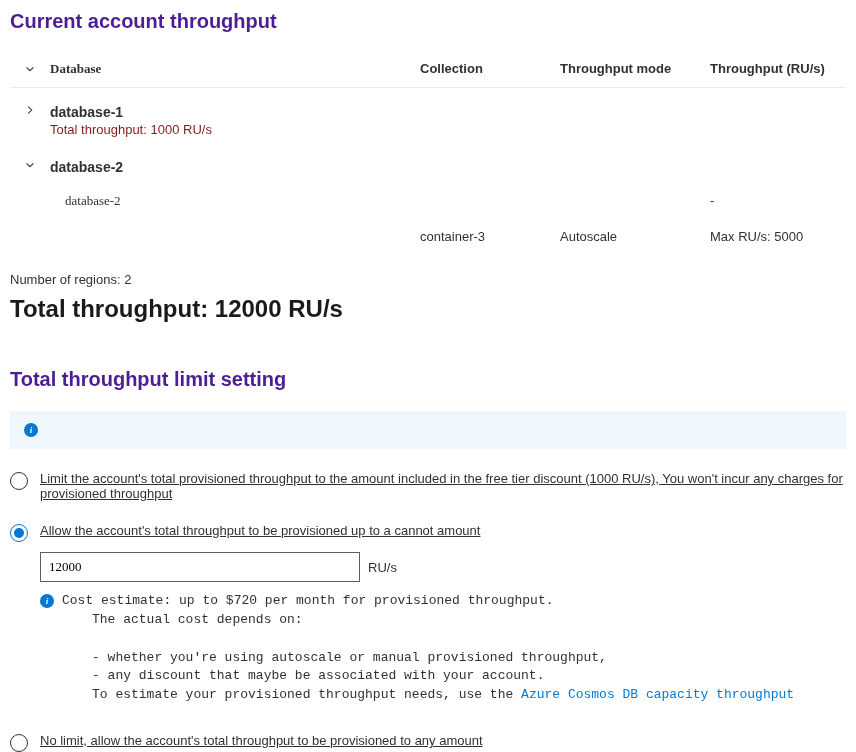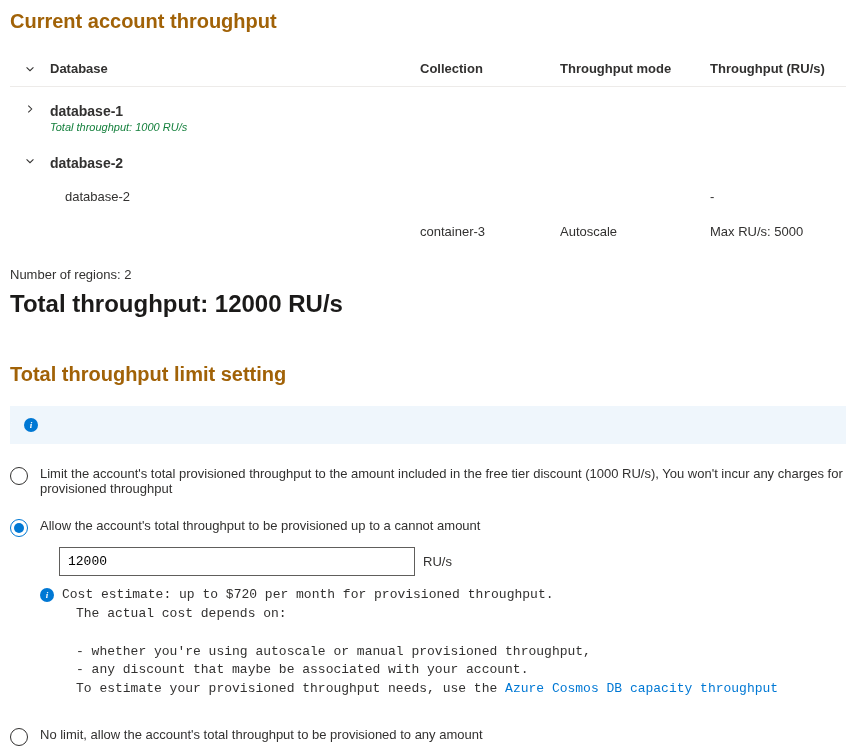--- a/index.html
+++ b/index.html
@@ -11,37 +11,38 @@
       font-family: "Segoe UI", -apple-system, BlinkMacSystemFont, sans-serif;
       font-size: 13px;
       color: #323130;
       padding: 10px;
       background: #fff;
       width: 856px;
     }
     h2.section-heading {
       font-size: 20px;
       font-weight: 600;
-      color: #a16207;
+      color: #4c1d95;
       margin-bottom: 20px;
     }
     .table-header {
       display: flex;
       padding: 8px 0 10px 0;
       border-bottom: 1px solid #edebe9;
       margin-bottom: 8px;
     }
     .col-expand {
       width: 40px;
       display: flex;
       justify-content: center;
       align-items: center;
     }
     .col-database {
       flex: 0 0 370px;
+      font-family: Liberation Serif, serif;
     }
     .col-collection {
       flex: 0 0 140px;
     }
     .col-mode {
       flex: 0 0 150px;
     }
     .col-throughput {
       flex: 1;
     }
@@ -57,24 +58,23 @@
     }
     .db-main {
       flex: 1;
     }
     .db-name {
       font-weight: 600;
       font-size: 14px;
       color: #323130;
     }
     .db-sub {
-      font-size: 11px;
-      color: #15803d;
+      font-size: 13px;
+      color: #7f1d1d;
       margin-top: 2px;
-      font-style: italic;
     }
     .sub-row-indent {
       display: flex;
       padding: 10px 0 10px 0;
     }
     .sub-row-indent .col-expand {
       width: 40px;
     }
     .regions-line {
       margin-top: 18px;
@@ -145,57 +145,57 @@
       background: #0078d4;
       position: absolute;
       top: 50%;
       left: 50%;
       transform: translate(-50%, -50%);
     }
     .radio-label {
       font-size: 13px;
       color: #323130;
       flex: 1;
+      text-decoration: underline;
     }
     .custom-amount-content {
       margin-left: 30px;
       margin-bottom: 28px;
     }
     .input-row {
       display: flex;
       align-items: center;
       gap: 8px;
       margin-bottom: 10px;
     }
     .amount-input {
       border: 1px solid #605e5c;
       padding: 6px 8px;
       font-size: 13px;
-      width: 356px;
-      font-family: Liberation Mono, monospace;
+      width: 320px;
+      font-family: Liberation Serif, serif;
       outline: none;
-      margin-left: 19px;
     }
     .unit-label {
       font-size: 13px;
       color: #323130;
     }
     .cost-estimate {
       display: flex;
       align-items: flex-start;
       gap: 8px;
     }
     .cost-text {
       font-size: 13px;
       color: #323130;
       line-height: 1.45;
       font-family: Liberation Mono, monospace;
     }
     .cost-text .indent {
-      margin-left: 14px;
+      margin-left: 30px;
     }
     .link {
       color: #0078d4;
       text-decoration: none;
       cursor: pointer;
     }
     svg.chev {
       stroke: #323130;
       stroke-width: 1.2;
       fill: none;

